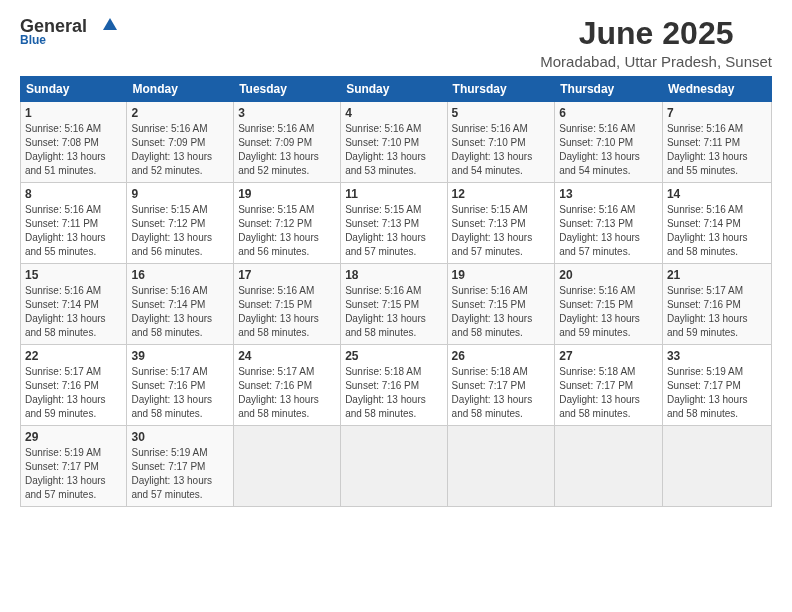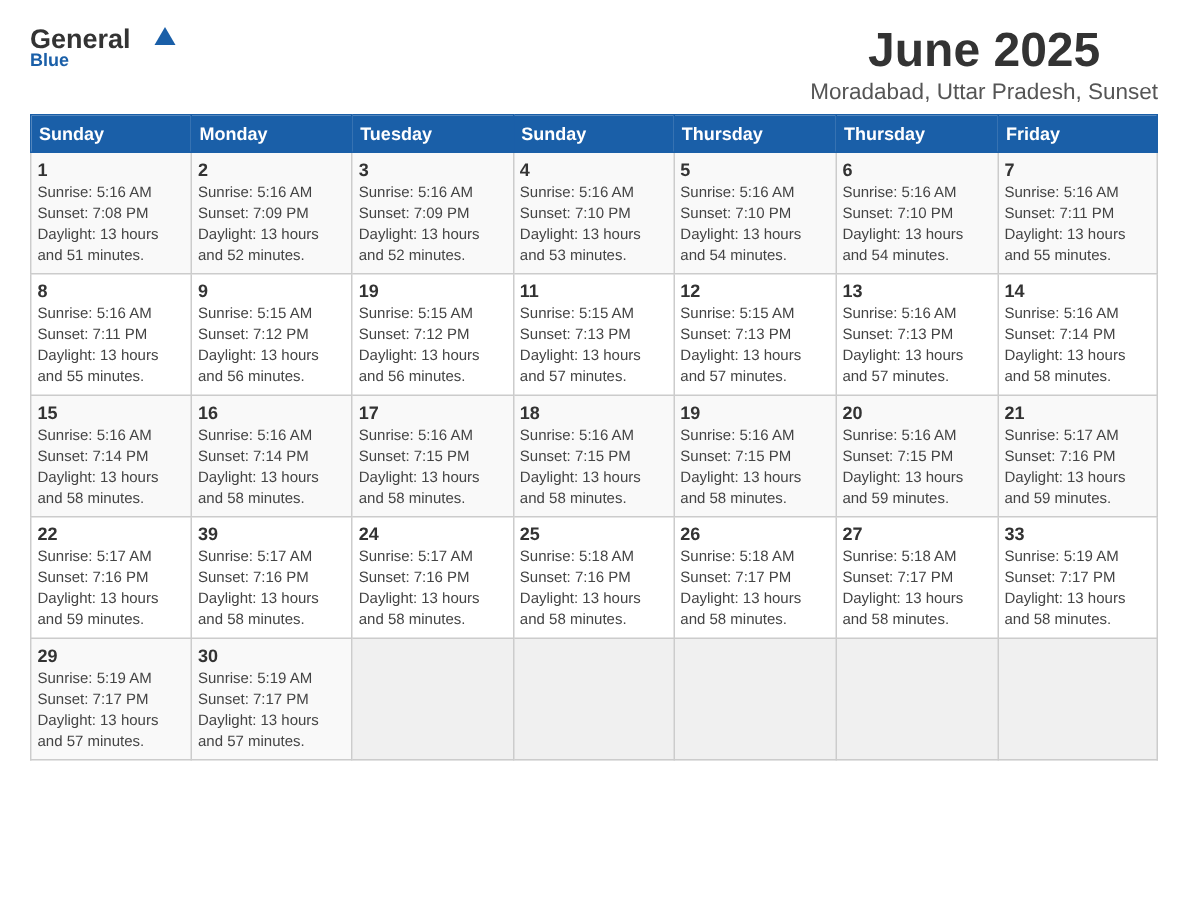--- a/index.html
+++ b/index.html
@@ -105,21 +105,21 @@
 
   <table class="calendar-table">
     <thead>
       <tr>
         <th>Sunday</th>
         <th>Monday</th>
         <th>Tuesday</th>
         <th>Sunday</th>
         <th>Thursday</th>
         <th>Thursday</th>
-        <th>Friday</th>
+        <th>Wednesday</th>
       </tr>
     </thead>
     <tbody id="calendar-body">
     <tr>
           <td>
             <span class="day-num">1</span>
             <div class="day-info" style="white-space: pre-line;">Sunrise: 5:16 AM
 Sunset: 7:08 PM
 Daylight: 13 hours
 and 51 minutes.</div>

